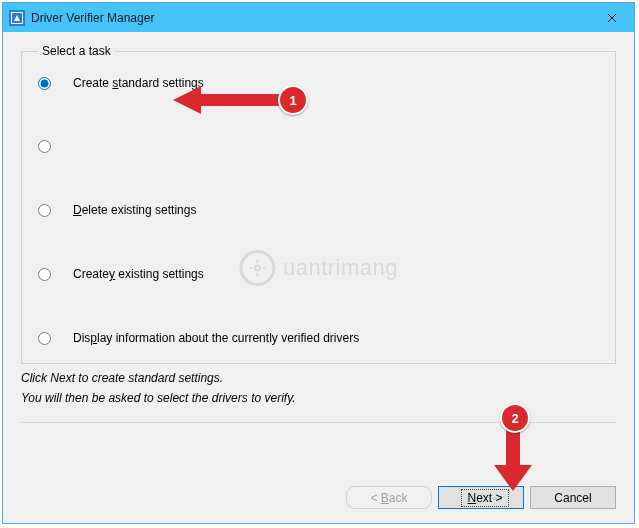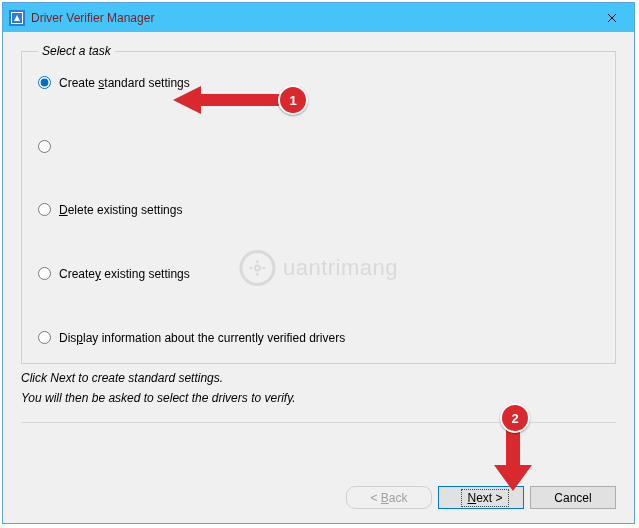--- a/index.html
+++ b/index.html
@@ -1,26 +1,26 @@
 <!DOCTYPE html>
 <html><head>
 <meta charset="utf-8">
 <style>
   html,body{margin:0;padding:0;height:100%;font-family:"Segoe UI",Tahoma,sans-serif;font-size:12px;color:#000;}
   body{padding:2px;background:#fff;}
   .window{border:1px solid #5fa2dd;width:633px;height:522px;box-sizing:border-box;background:#f0f0f0;position:relative;overflow:hidden;}
   .titlebar{height:29px;background:#45c4f9;display:flex;align-items:center;padding:0 0 0 6px;}
-  .titlebar .title{margin-left:6px;font-size:12px;color:#7f1d1d;}
+  .titlebar .title{margin-left:6px;font-size:12px;color:#0f172a;}
   .titlebar .spacer{flex:1;}
   .closebtn{width:45px;height:29px;display:flex;align-items:center;justify-content:center;}
   .body{position:absolute;left:0;right:0;top:29px;bottom:0;padding:12px 18px 12px 18px;box-sizing:border-box;}
   fieldset.tasks{border:1px solid #d0d0d0;margin:0;padding:12px 16px 10px 16px;position:relative;}
-  fieldset.tasks legend{padding:0 4px;font-size:12px;font-style:italic;}
+  fieldset.tasks legend{padding:0 4px;font-size:12px;}
   .radio-group{display:flex;flex-direction:column;gap:50px;padding-top:6px;padding-bottom:8px;}
-  label.opt{display:flex;align-items:flex-start;gap:8px;font-size:12px;}
+  label.opt{display:flex;align-items:flex-end;gap:22px;font-size:12px;}
   label.opt input[type=radio]{margin:0;accent-color:#006fc4;}
   label.opt .txt u{text-decoration:underline;}
   .under{margin-top:4px;font-size:12px;line-height:20px;font-style:italic;}
   .divider{border:0;border-top:1px solid #d8d8d8;margin:14px 0 10px 0;}
   .buttons{position:absolute;right:18px;bottom:14px;display:flex;gap:6px;}
   button.winbtn{min-width:86px;height:23px;border:1px solid #adadad;background:#e1e1e1;font-family:inherit;font-size:12px;padding:0 8px;cursor:pointer;}
   button.winbtn:disabled{color:#a0a0a0;background:#f0f0f0;border-color:#d0d0d0;cursor:default;border-radius:9px;}
   button.winbtn.default{outline:1px solid #0078d7;outline-offset:-1px;border:1px solid #0078d7;}
   button.winbtn.default .focusbox{outline:1px dotted #444;outline-offset:1px;padding:0 4px;margin-left:8px;}
   

